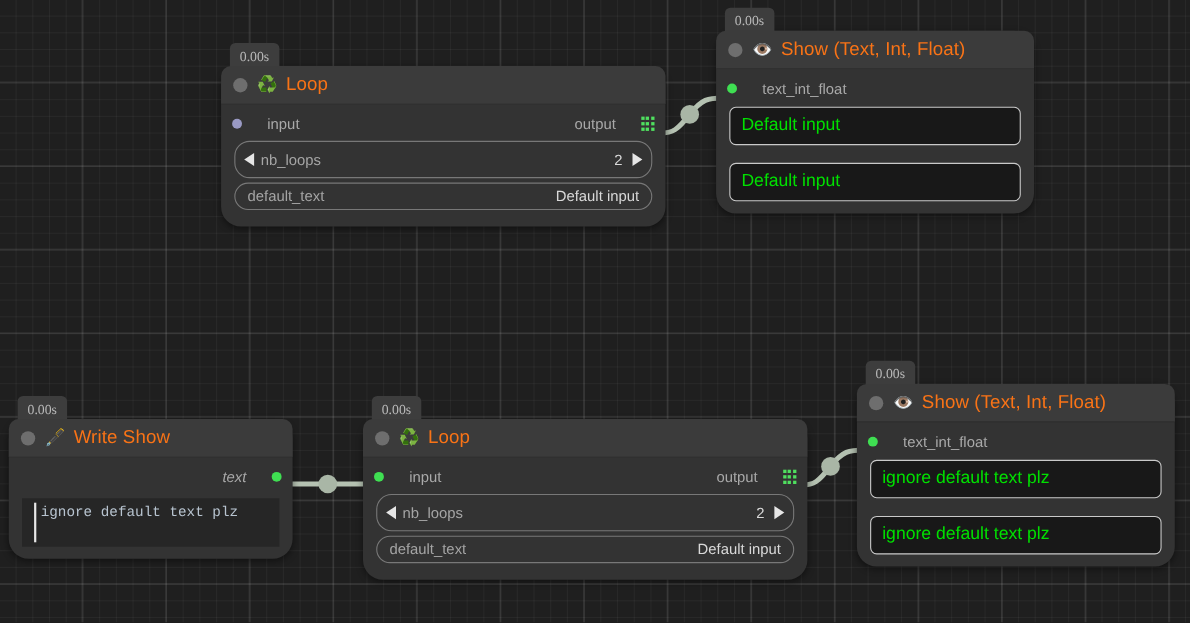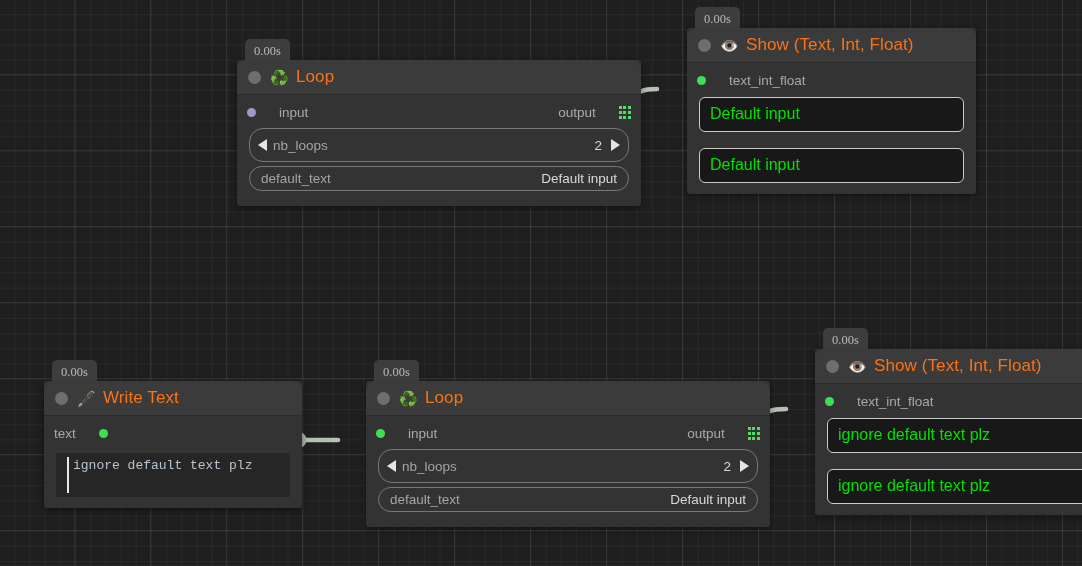--- a/index.html
+++ b/index.html
@@ -37,24 +37,23 @@
     left: 0; top: 0;
     width: 1082px; height: 566px;
     pointer-events: none;
     z-index: 5;
   }
 
   
   .node {
     position: absolute;
     background: #333333;
-    border-radius: 3px;
+    border-radius: 18px;
     z-index: 10;
     box-shadow: 0 2px 7px rgba(0,0,0,0.45);
-    margin-left: 36px;
   }
 
   .node-timer {
     position: absolute;
     top: -21px;
     left: 8px;
     background: #3d3d3d;
     color: #b9b9b9;
     font-size: 12.5px;
     line-height: 1;
@@ -294,24 +293,24 @@
       <div class="disp">Default input</div>
       <div class="disp second">Default input</div>
     </div>
   </div>
 
   <div class="node" id="node-write-text">
     <div class="node-timer">0.00s</div>
     <div class="node-header">
       <span class="hdr-dot"></span>
       <span class="hdr-emoji">🖋️</span>
-      <span class="hdr-title">Write Text</span>
-    </div>
-    <div class="node-body">
-      <div class="port-row" style="justify-content:flex-start;">
+      <span class="hdr-title">Write Show</span>
+    </div>
+    <div class="node-body">
+      <div class="port-row" style="justify-content:flex-end;font-style:italic;">
         <div class="port-right">
           <span class="port-label">text</span>
           <span class="port-dot green"></span>
         </div>
       </div>
       <div class="textarea">
         <span class="caret"></span>
         <span class="ta-text">ignore default text plz</span>
       </div>
     </div>

